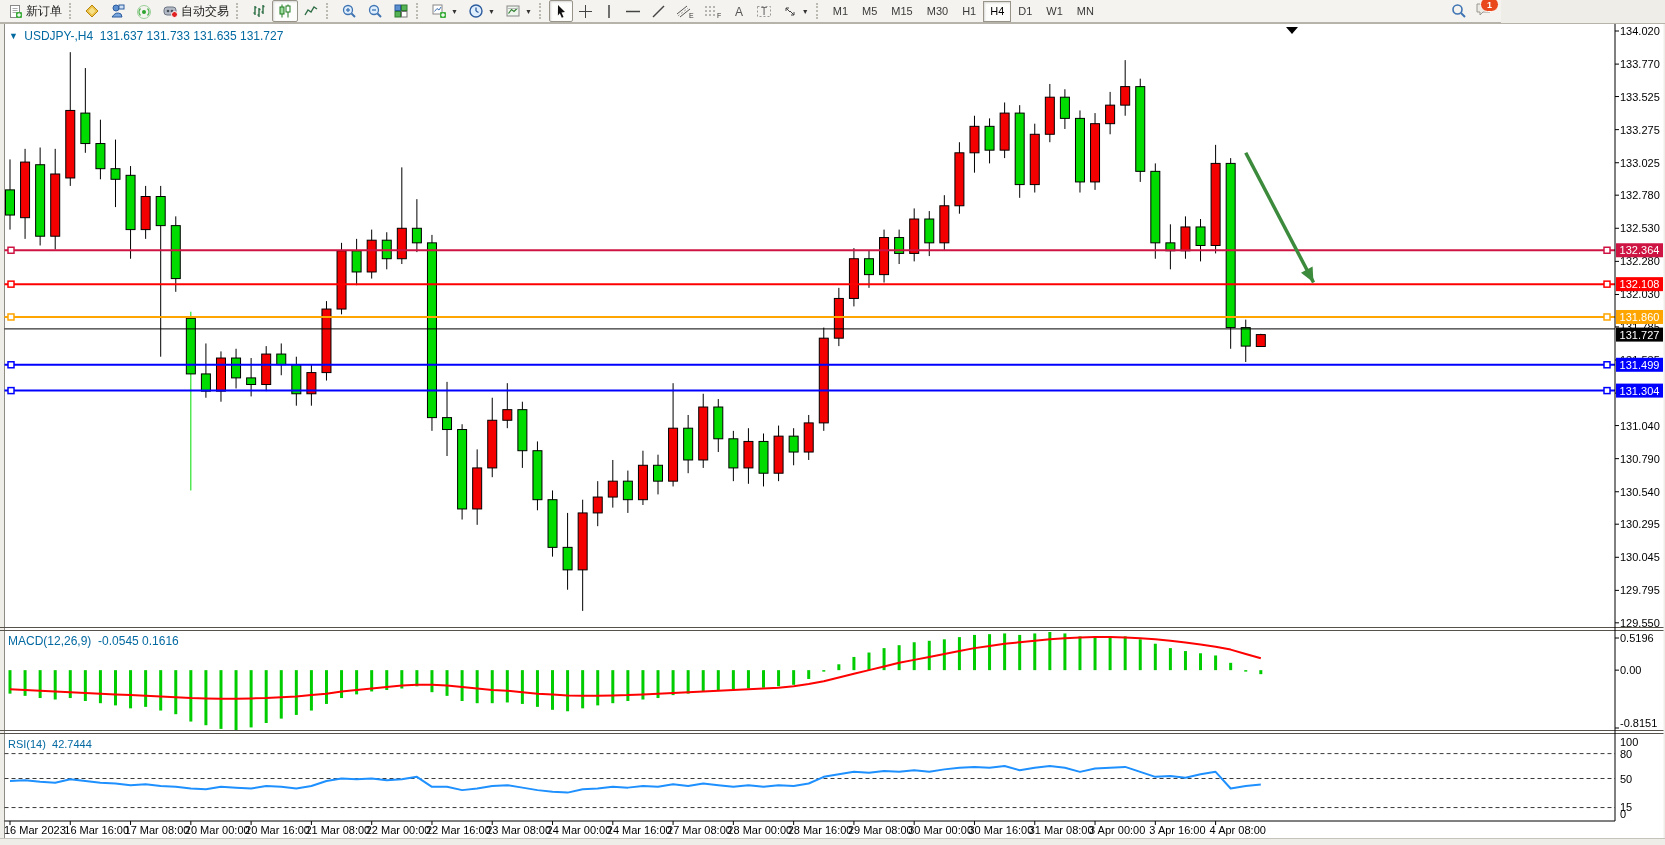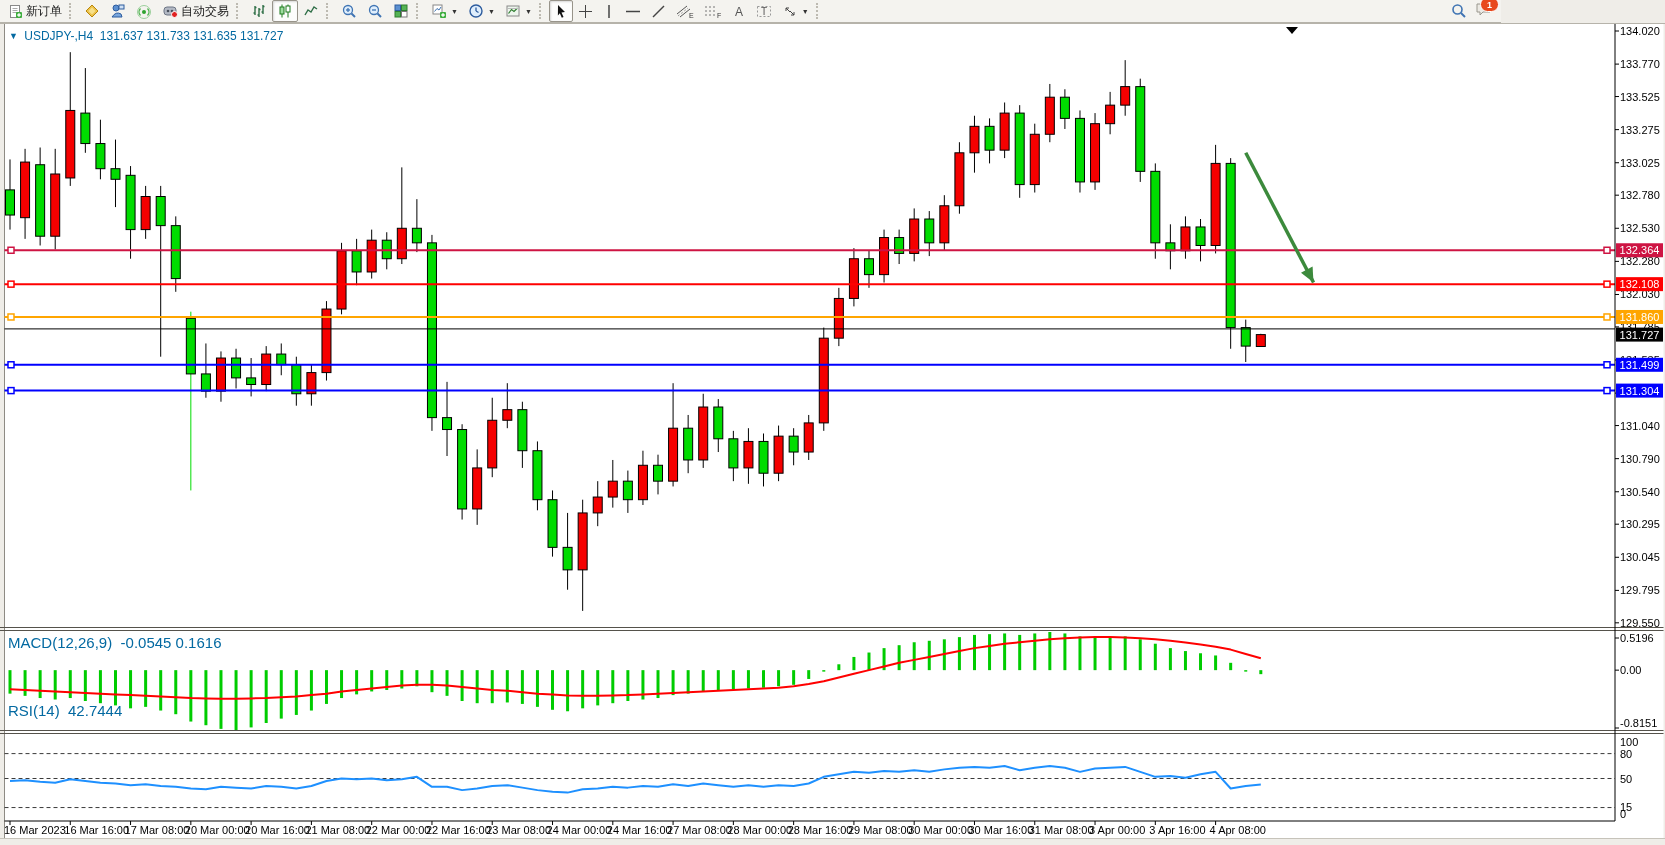--- a/index.html
+++ b/index.html
@@ -13,22 +13,22 @@
   .tf-btn.active{border:1px solid #98948a;background:#fdfdfc;box-shadow:inset 1px 1px 2px rgba(0,0,0,.15);color:#000}
   .caret{font-size:7px;color:#333;margin-left:1px}
   .toolbar-right{margin-left:auto;display:flex;align-items:center;gap:8px;padding-right:6px}
   .chat-wrap{position:relative}
   .badge{position:absolute;top:-4px;right:-7px;min-width:13px;height:13px;border-radius:8px;background:#e8481c;color:#fff;font-size:9px;font-weight:bold;display:flex;align-items:center;justify-content:center;padding:0 2px;border:1px solid #fff}
   
   #chart{position:absolute;top:0;left:0}
   .hdr{position:absolute;z-index:5;font-size:12px;color:#0369a1;white-space:nowrap}
   .hdr .tri{font-size:9px;vertical-align:1px;margin-right:3px}
   #symbol-hdr{top:29px;left:9px}
-  #macd-hdr{top:634px;left:8px;font-size:15px}
-  #rsi-hdr{top:702px;left:8px;font-size:15px}
+  #macd-hdr{top:634px;left:8px;font-size:12px}
+  #rsi-hdr{top:738px;left:8px;font-size:11px}
   svg{font-family:"Liberation Sans",sans-serif}
 </style>
 </head>
 <body>
 
 <svg id="chart" width="1665" height="845">
     <rect x="0" y="24" width="1665" height="821" fill="#efede8"></rect>
     <rect x="4.5" y="24" width="1659" height="814" fill="#ffffff"></rect>
     <line x1="0" y1="23.5" x2="1665" y2="23.5" stroke="#b6b3aa"></line>
     <line x1="4.5" y1="24" x2="4.5" y2="838" stroke="#8e8b84"></line>
@@ -646,20 +646,31 @@
   </div>
   <div class="tb-btn">
     <svg width="16" height="15" viewBox="0 0 16 15">
         <path d="M4 4 l4 4 M4 4 l0 3 M4 4 l3 0" stroke="#444" fill="none"></path>
         <path d="M12 11 l-4 -4 M12 11 l0 -3 M12 11 l-3 0" stroke="#444" fill="none"></path>
       </svg>
     <span class="caret">▼</span>
   </div>
   <div class="grip"></div>
 
+  <div style="display:flex" id="tf-group">
+      <div class="tf-btn">M1</div>
+      <div class="tf-btn">M5</div>
+      <div class="tf-btn">M15</div>
+      <div class="tf-btn">M30</div>
+      <div class="tf-btn">H1</div>
+      <div class="tf-btn active">H4</div>
+      <div class="tf-btn">D1</div>
+      <div class="tf-btn">W1</div>
+      <div class="tf-btn">MN</div>
+    </div>
 
   <div class="toolbar-right">
     <svg width="16" height="16" viewBox="0 0 16 16">
         <circle cx="6.5" cy="6.5" r="4.5" fill="none" stroke="#3f74b3" stroke-width="1.6"></circle>
         <line x1="10" y1="10" x2="14" y2="14" stroke="#3f74b3" stroke-width="2"></line>
       </svg>
     <div class="chat-wrap">
       <svg width="17" height="16" viewBox="0 0 17 16">
           <path d="M2 3 h13 v8 h-7 l-3 3 v-3 h-3 z" fill="#eceae4" stroke="#9a978e"></path>
         </svg>

